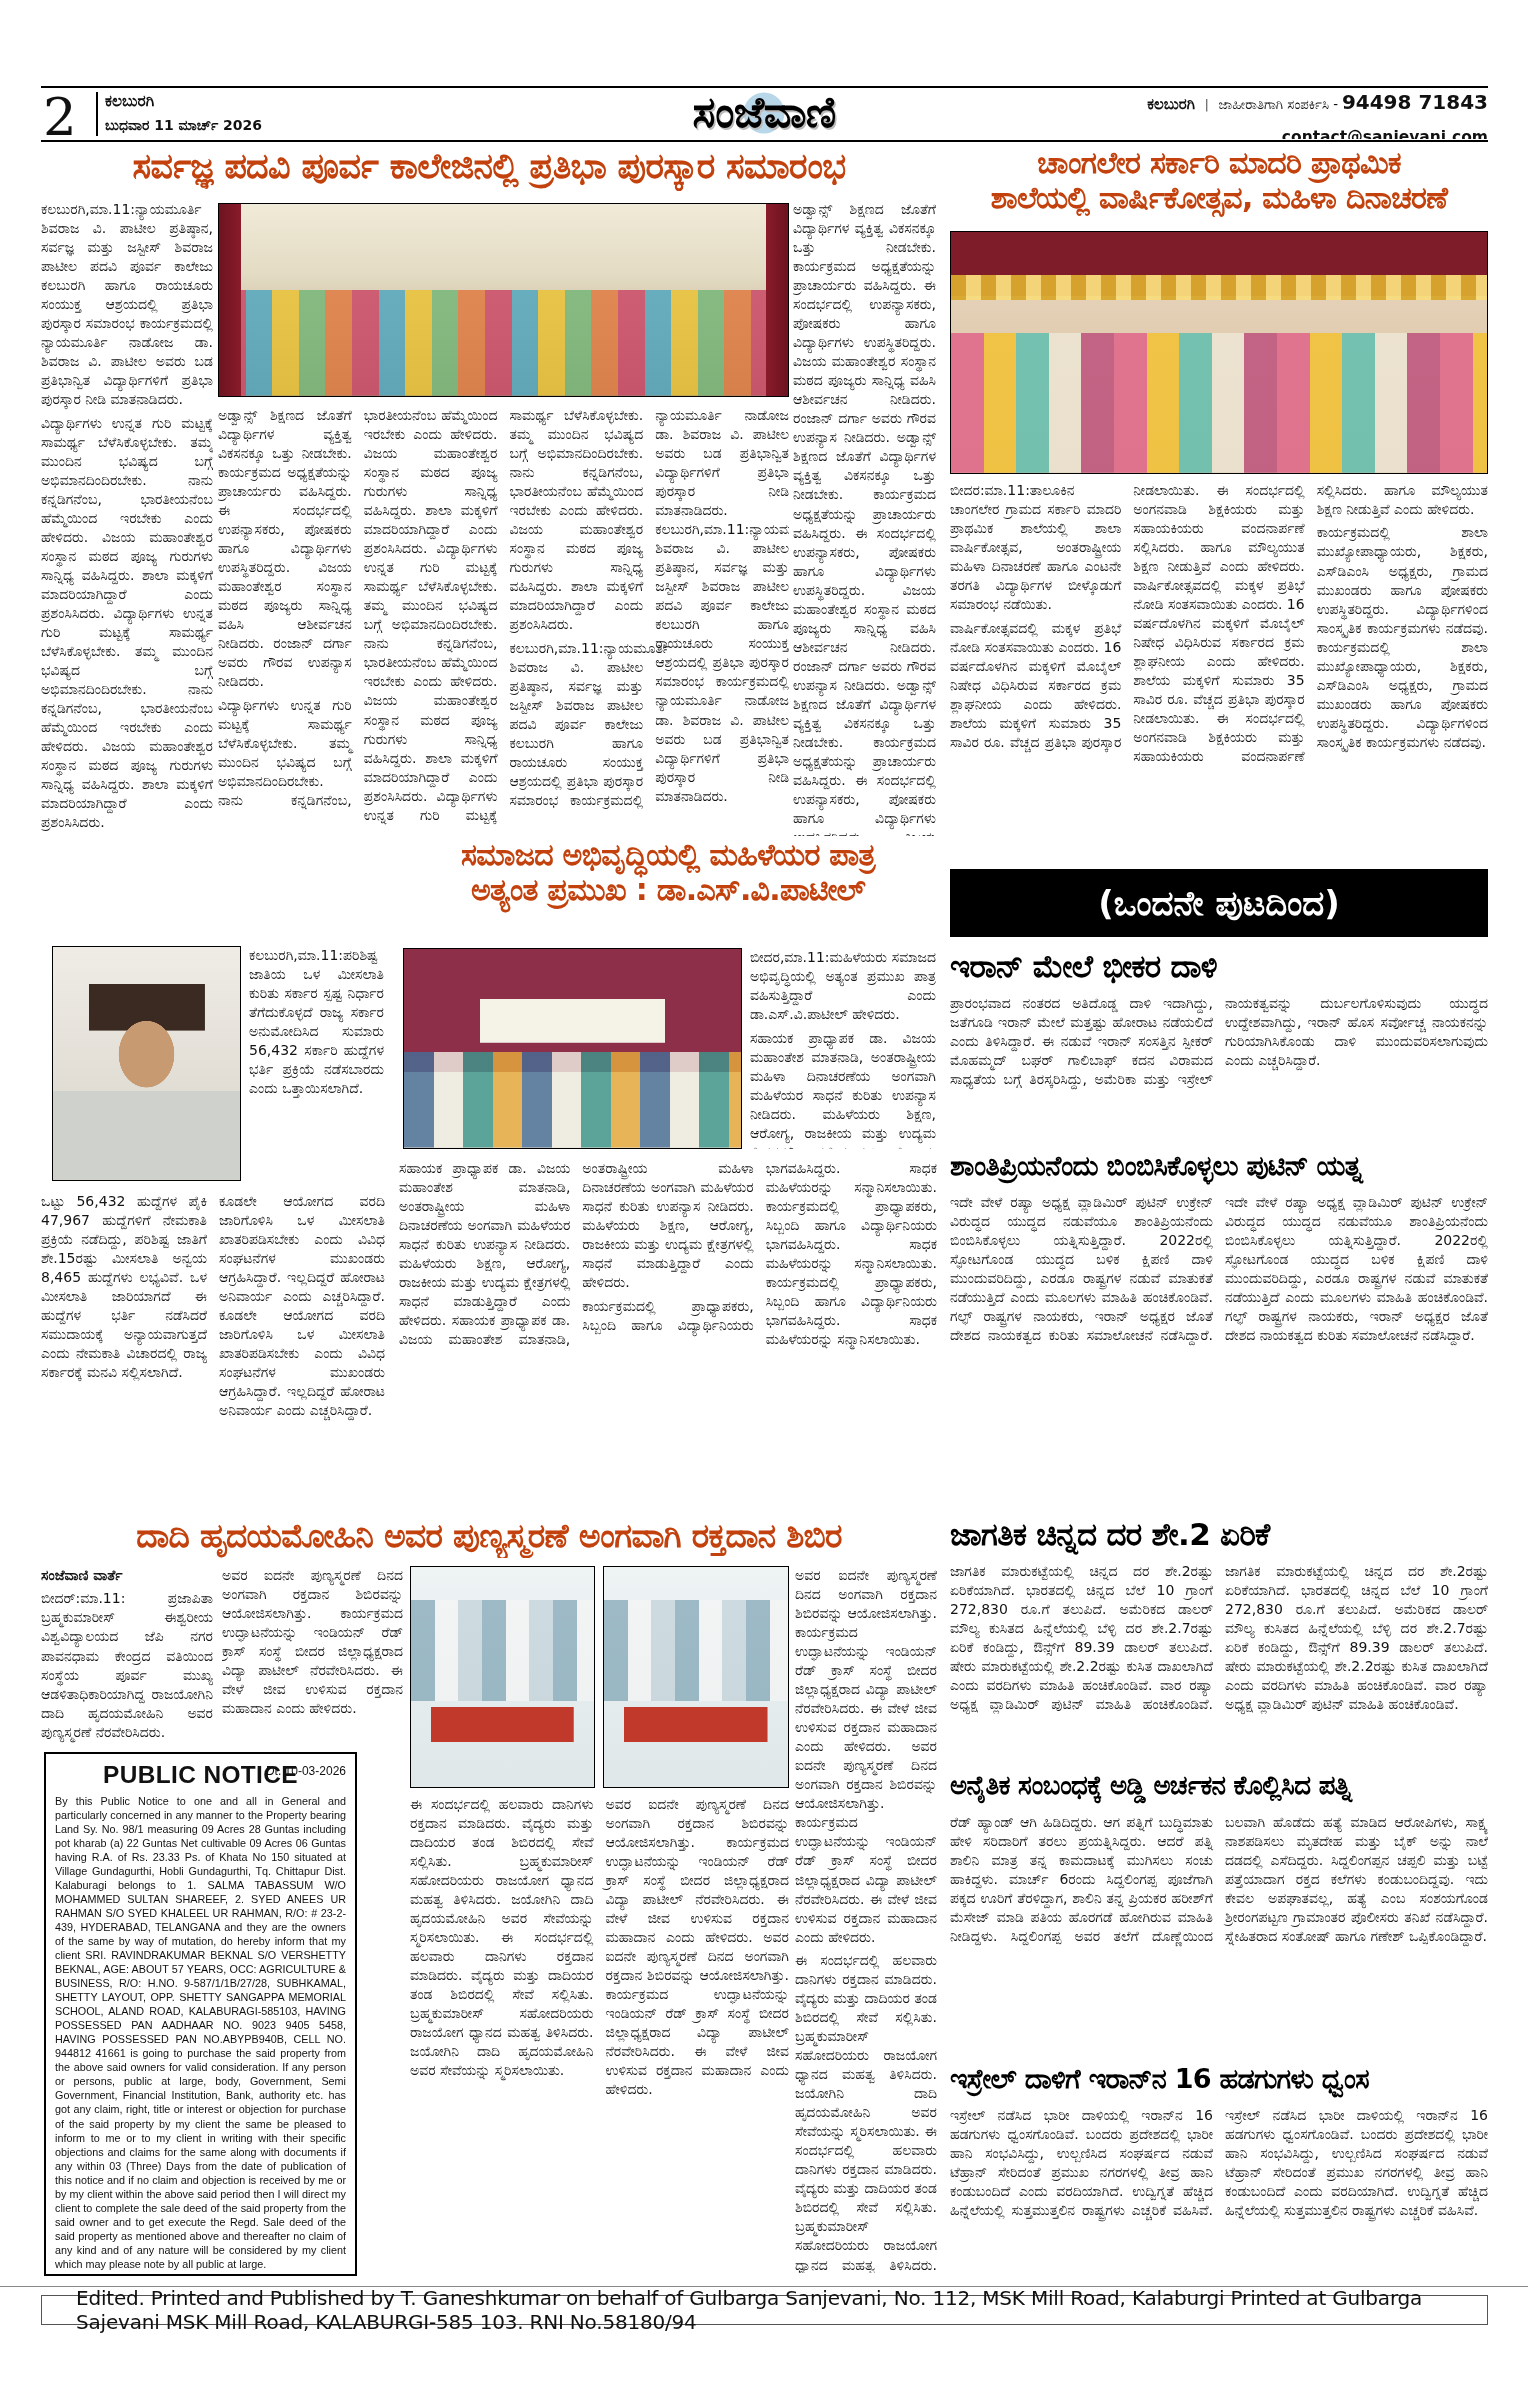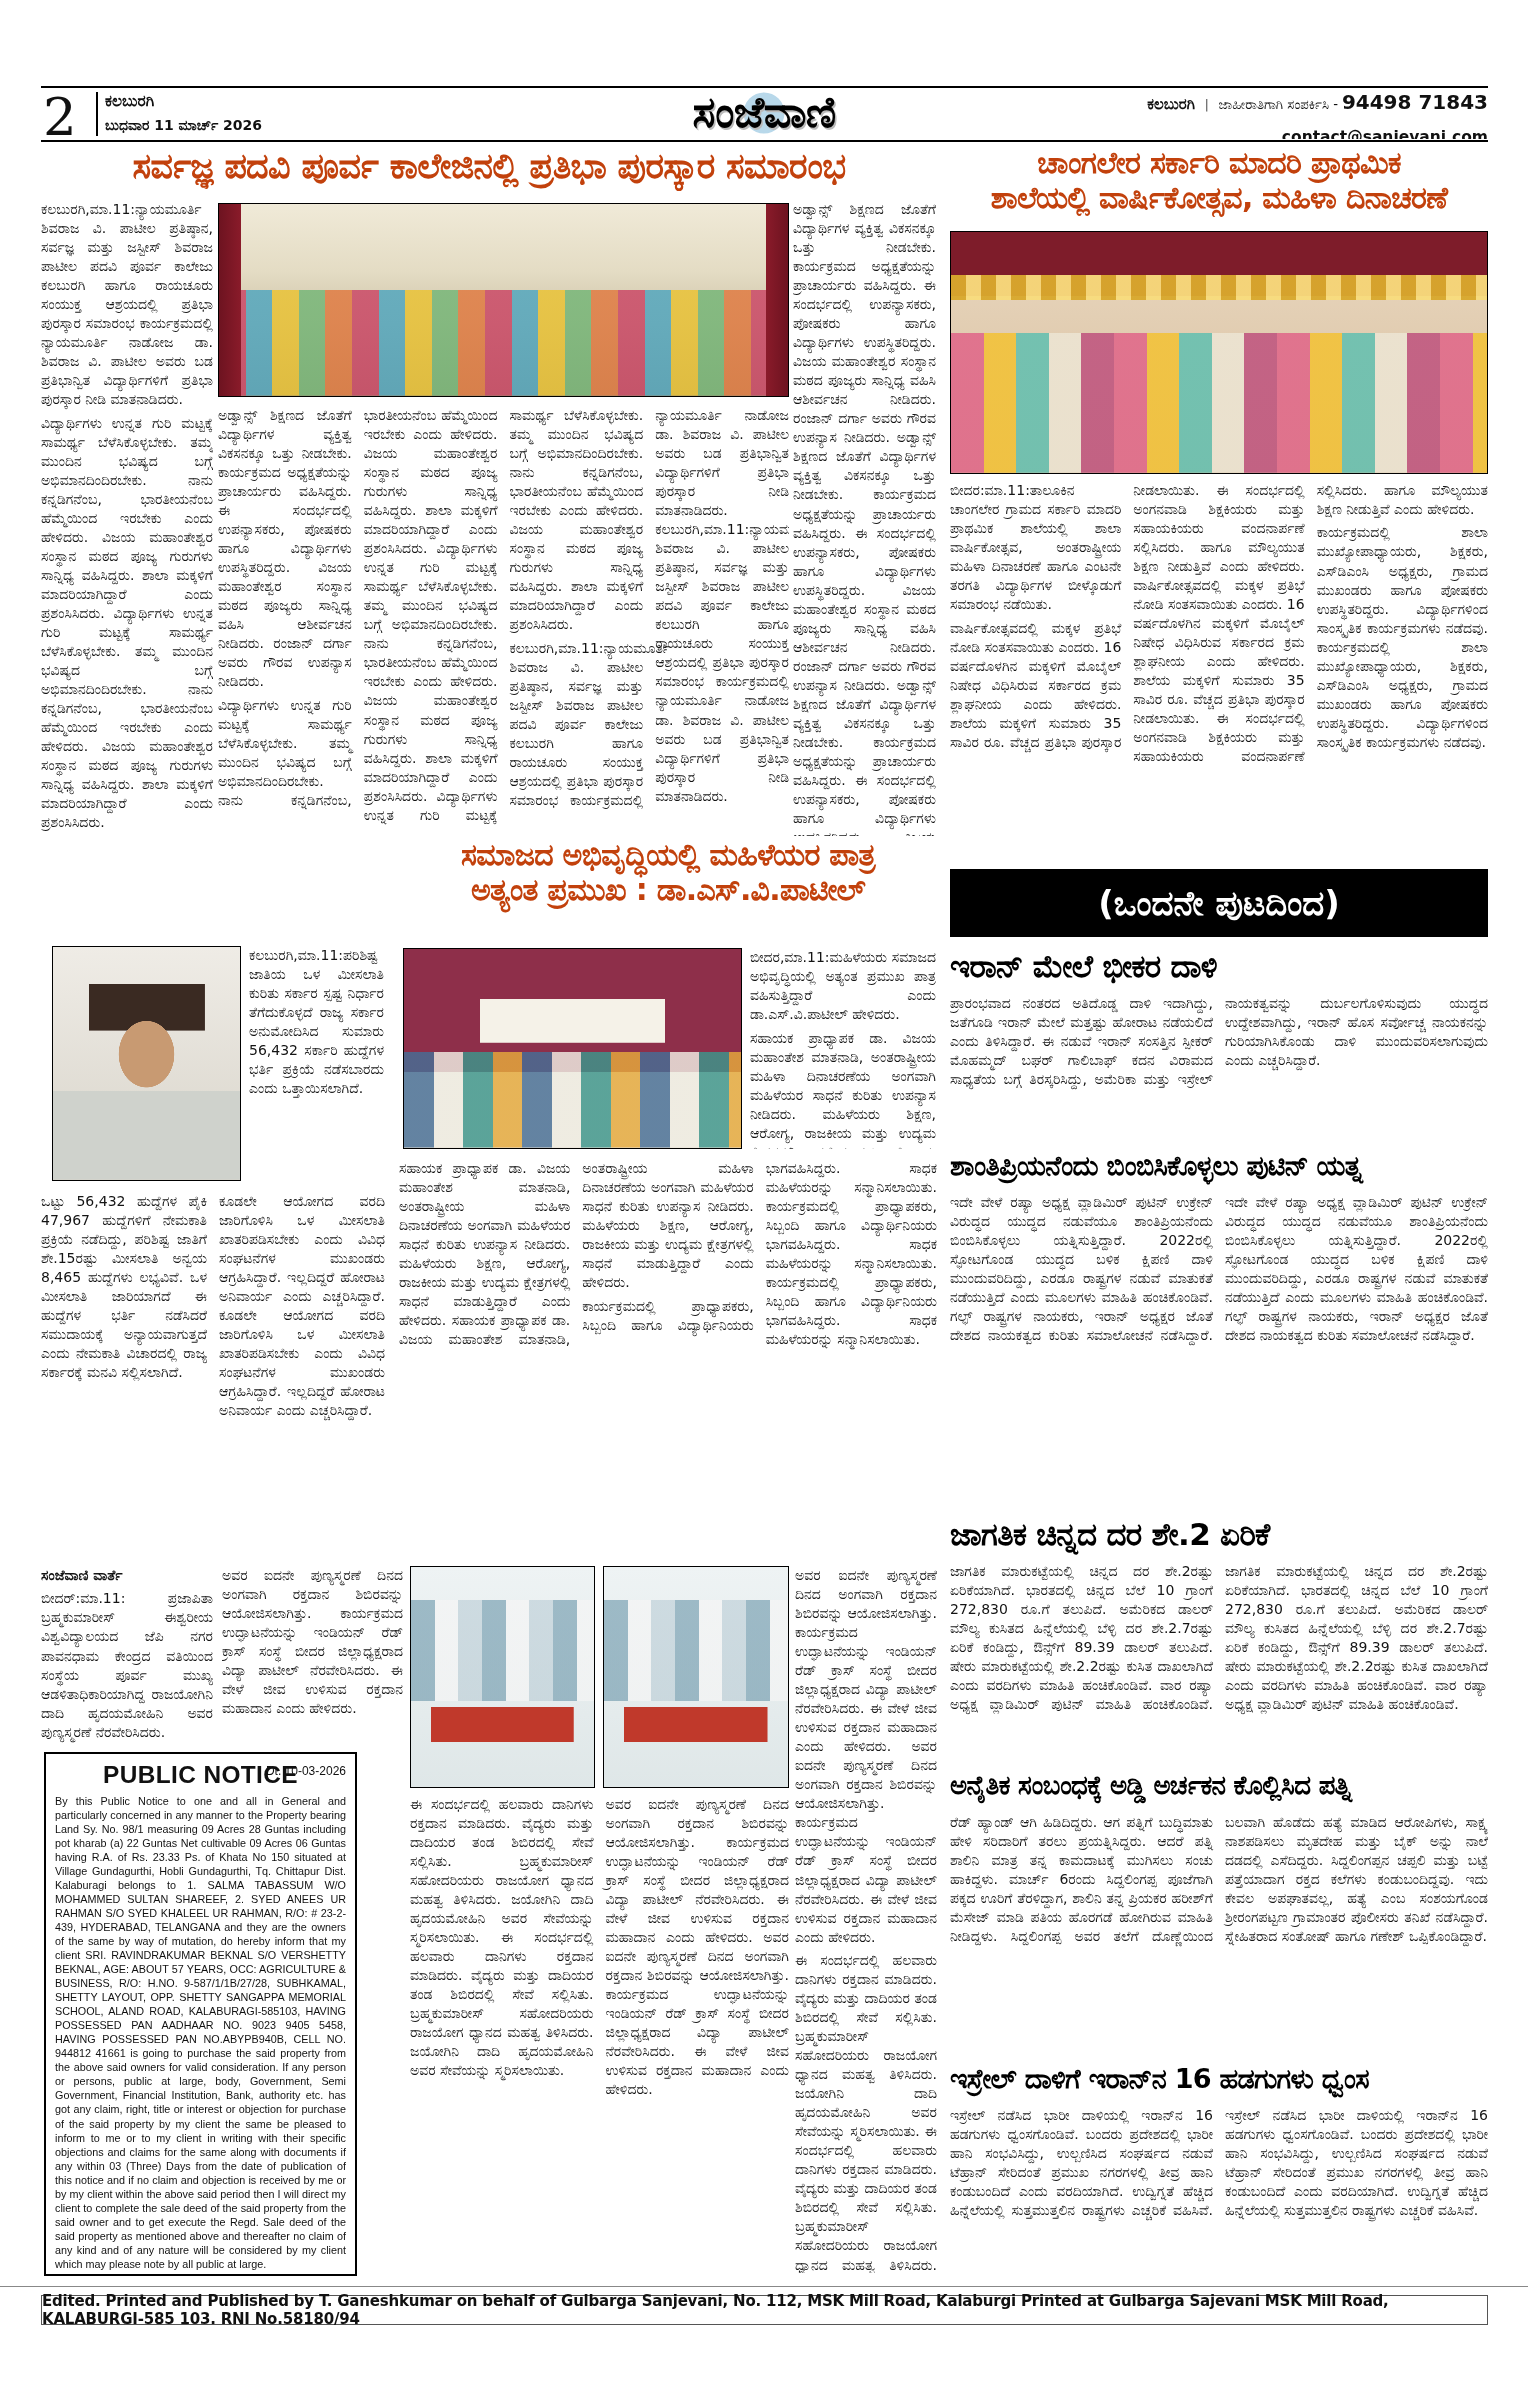--- a/index.html
+++ b/index.html
@@ -39,21 +39,21 @@
     linear-gradient(#c0392b 0 0) 50% 76%/78% 16% no-repeat,
     repeating-linear-gradient(90deg,rgba(92,140,162,.55) 0 24px,rgba(245,245,245,.7) 24px 47px,rgba(180,200,210,.55) 47px 71px) left 28%/100% 46% no-repeat,
     linear-gradient(180deg,#eef3f4 0,#dfe7e8 100%);}
   .banner-black{background:#000;color:#fff;font-weight:800;display:flex;align-items:center;justify-content:center;}
   .notice-box{border:2.2px solid #000;box-sizing:border-box;padding:7.4px 9px;font-family:"Liberation Sans","DejaVu Sans",sans-serif;}
   .notice-title-row{display:flex;justify-content:center;position:relative;align-items:baseline;}
   .notice-title{font-weight:800;font-size:24.4px;letter-spacing:0.4px;}
   .notice-date{position:absolute;right:0;top:3px;font-size:12px;}
   .notice-body{font-size:10.8px;line-height:1.3;text-align:justify;margin-top:4.4px;}
   .footer-line{position:absolute;border:1.5px solid #555;box-sizing:border-box;display:flex;align-items:center;justify-content:center;
-               font-weight:700;font-size:15px;letter-spacing:-0.2px;}
+               font-weight:400;font-size:20px;letter-spacing:-0.2px;padding-left:34px;}
   .hdr-small{font-size:15.5px;font-weight:bold;line-height:1.2;}
   .hdr-date{font-size:14px;font-weight:bold;}
   .pagenum{font-size:53px;font-weight:400;line-height:1;font-family:"DejaVu Serif",serif;}
   .masthead{position:relative;display:inline-block;font-size:43px;font-weight:800;letter-spacing:-0.7px;color:#000;
             text-shadow:1.5px 1.5px 0 #bbb;}
   .mast-circle{position:absolute;left:50%;top:50%;transform:translate(-50%,-50%);width:41px;height:41px;border-radius:50%;z-index:0;}
   .mast-text{position:relative;z-index:1;}
   .hdr-right{text-align:right;}
   .hdr-right .city{font-weight:800;font-size:15px;}
   .hdr-right .sep{margin:0 6px;color:#444;}
@@ -155,20 +155,21 @@
   <div class="photo photo-room" style="left:403px;top:948px;width:339px;height:201px"></div>
   <div class="abs body-text" style="left:750px;top:948px;width:186px;height:201px">
     <p>ಬೀದರ,ಮಾ.11:ಮಹಿಳೆಯರು ಸಮಾಜದ ಅಭಿವೃದ್ಧಿಯಲ್ಲಿ ಅತ್ಯಂತ ಪ್ರಮುಖ ಪಾತ್ರ ವಹಿಸುತ್ತಿದ್ದಾರೆ ಎಂದು ಡಾ.ಎಸ್.ವಿ.ಪಾಟೀಲ್ ಹೇಳಿದರು.</p>
     <p>ಸಹಾಯಕ ಪ್ರಾಧ್ಯಾಪಕ ಡಾ. ವಿಜಯ ಮಹಾಂತೇಶ ಮಾತನಾಡಿ, ಅಂತರಾಷ್ಟ್ರೀಯ ಮಹಿಳಾ ದಿನಾಚರಣೆಯ ಅಂಗವಾಗಿ ಮಹಿಳೆಯರ ಸಾಧನೆ ಕುರಿತು ಉಪನ್ಯಾಸ ನೀಡಿದರು. ಮಹಿಳೆಯರು ಶಿಕ್ಷಣ, ಆರೋಗ್ಯ, ರಾಜಕೀಯ ಮತ್ತು ಉದ್ಯಮ ಕ್ಷೇತ್ರಗಳಲ್ಲಿ ಸಾಧನೆ ಮಾಡುತ್ತಿದ್ದಾರೆ ಎಂದು ಹೇಳಿದರು.</p>
   </div>
   <div class="abs body-text cols-3" style="left:399px;top:1159px;width:538px;height:349px">
     <p>ಸಹಾಯಕ ಪ್ರಾಧ್ಯಾಪಕ ಡಾ. ವಿಜಯ ಮಹಾಂತೇಶ ಮಾತನಾಡಿ, ಅಂತರಾಷ್ಟ್ರೀಯ ಮಹಿಳಾ ದಿನಾಚರಣೆಯ ಅಂಗವಾಗಿ ಮಹಿಳೆಯರ ಸಾಧನೆ ಕುರಿತು ಉಪನ್ಯಾಸ ನೀಡಿದರು. ಮಹಿಳೆಯರು ಶಿಕ್ಷಣ, ಆರೋಗ್ಯ, ರಾಜಕೀಯ ಮತ್ತು ಉದ್ಯಮ ಕ್ಷೇತ್ರಗಳಲ್ಲಿ ಸಾಧನೆ ಮಾಡುತ್ತಿದ್ದಾರೆ ಎಂದು ಹೇಳಿದರು. ಸಹಾಯಕ ಪ್ರಾಧ್ಯಾಪಕ ಡಾ. ವಿಜಯ ಮಹಾಂತೇಶ ಮಾತನಾಡಿ, ಅಂತರಾಷ್ಟ್ರೀಯ ಮಹಿಳಾ ದಿನಾಚರಣೆಯ ಅಂಗವಾಗಿ ಮಹಿಳೆಯರ ಸಾಧನೆ ಕುರಿತು ಉಪನ್ಯಾಸ ನೀಡಿದರು. ಮಹಿಳೆಯರು ಶಿಕ್ಷಣ, ಆರೋಗ್ಯ, ರಾಜಕೀಯ ಮತ್ತು ಉದ್ಯಮ ಕ್ಷೇತ್ರಗಳಲ್ಲಿ ಸಾಧನೆ ಮಾಡುತ್ತಿದ್ದಾರೆ ಎಂದು ಹೇಳಿದರು.</p>
     <p>ಕಾರ್ಯಕ್ರಮದಲ್ಲಿ ಪ್ರಾಧ್ಯಾಪಕರು, ಸಿಬ್ಬಂದಿ ಹಾಗೂ ವಿದ್ಯಾರ್ಥಿನಿಯರು ಭಾಗವಹಿಸಿದ್ದರು. ಸಾಧಕ ಮಹಿಳೆಯರನ್ನು ಸನ್ಮಾನಿಸಲಾಯಿತು. ಕಾರ್ಯಕ್ರಮದಲ್ಲಿ ಪ್ರಾಧ್ಯಾಪಕರು, ಸಿಬ್ಬಂದಿ ಹಾಗೂ ವಿದ್ಯಾರ್ಥಿನಿಯರು ಭಾಗವಹಿಸಿದ್ದರು. ಸಾಧಕ ಮಹಿಳೆಯರನ್ನು ಸನ್ಮಾನಿಸಲಾಯಿತು. ಕಾರ್ಯಕ್ರಮದಲ್ಲಿ ಪ್ರಾಧ್ಯಾಪಕರು, ಸಿಬ್ಬಂದಿ ಹಾಗೂ ವಿದ್ಯಾರ್ಥಿನಿಯರು ಭಾಗವಹಿಸಿದ್ದರು. ಸಾಧಕ ಮಹಿಳೆಯರನ್ನು ಸನ್ಮಾನಿಸಲಾಯಿತು.</p>
   </div>
 
+  <div class="abs headline" style="left:41px;top:1517px;width:896px;height:41px;font-size:33px">ದಾದಿ ಹೃದಯಮೋಹಿನಿ ಅವರ ಪುಣ್ಯಸ್ಮರಣೆ ಅಂಗವಾಗಿ ರಕ್ತದಾನ ಶಿಬಿರ</div>
 
   <div class="abs body-text" style="left:41px;top:1566px;width:172px;height:180px">
     <p class="byline">ಸಂಜೆವಾಣಿ ವಾರ್ತೆ</p>
     <p>ಬೀದರ್:ಮಾ.11: ಪ್ರಜಾಪಿತಾ ಬ್ರಹ್ಮಕುಮಾರೀಸ್ ಈಶ್ವರೀಯ ವಿಶ್ವವಿದ್ಯಾಲಯದ ಜೆಪಿ ನಗರ ಪಾವನಧಾಮ ಕೇಂದ್ರದ ವತಿಯಿಂದ ಸಂಸ್ಥೆಯ ಪೂರ್ವ ಮುಖ್ಯ ಆಡಳಿತಾಧಿಕಾರಿಯಾಗಿದ್ದ ರಾಜಯೋಗಿನಿ ದಾದಿ ಹೃದಯಮೋಹಿನಿ ಅವರ ಪುಣ್ಯಸ್ಮರಣೆ ನೆರವೇರಿಸಿದರು.</p>
   </div>
   <div class="abs body-text" style="left:222px;top:1566px;width:181px;height:180px">
     <p>ಅವರ ಐದನೇ ಪುಣ್ಯಸ್ಮರಣೆ ದಿನದ ಅಂಗವಾಗಿ ರಕ್ತದಾನ ಶಿಬಿರವನ್ನು ಆಯೋಜಿಸಲಾಗಿತ್ತು. ಕಾರ್ಯಕ್ರಮದ ಉದ್ಘಾಟನೆಯನ್ನು ಇಂಡಿಯನ್ ರೆಡ್ ಕ್ರಾಸ್ ಸಂಸ್ಥೆ ಬೀದರ ಜಿಲ್ಲಾಧ್ಯಕ್ಷರಾದ ವಿದ್ಯಾ ಪಾಟೀಲ್ ನೆರವೇರಿಸಿದರು. ಈ ವೇಳೆ ಜೀವ ಉಳಿಸುವ ರಕ್ತದಾನ ಮಹಾದಾನ ಎಂದು ಹೇಳಿದರು.</p>
   </div>
 
   <div class="photo photo-blood" style="left:410px;top:1566px;width:185px;height:222px"></div>

